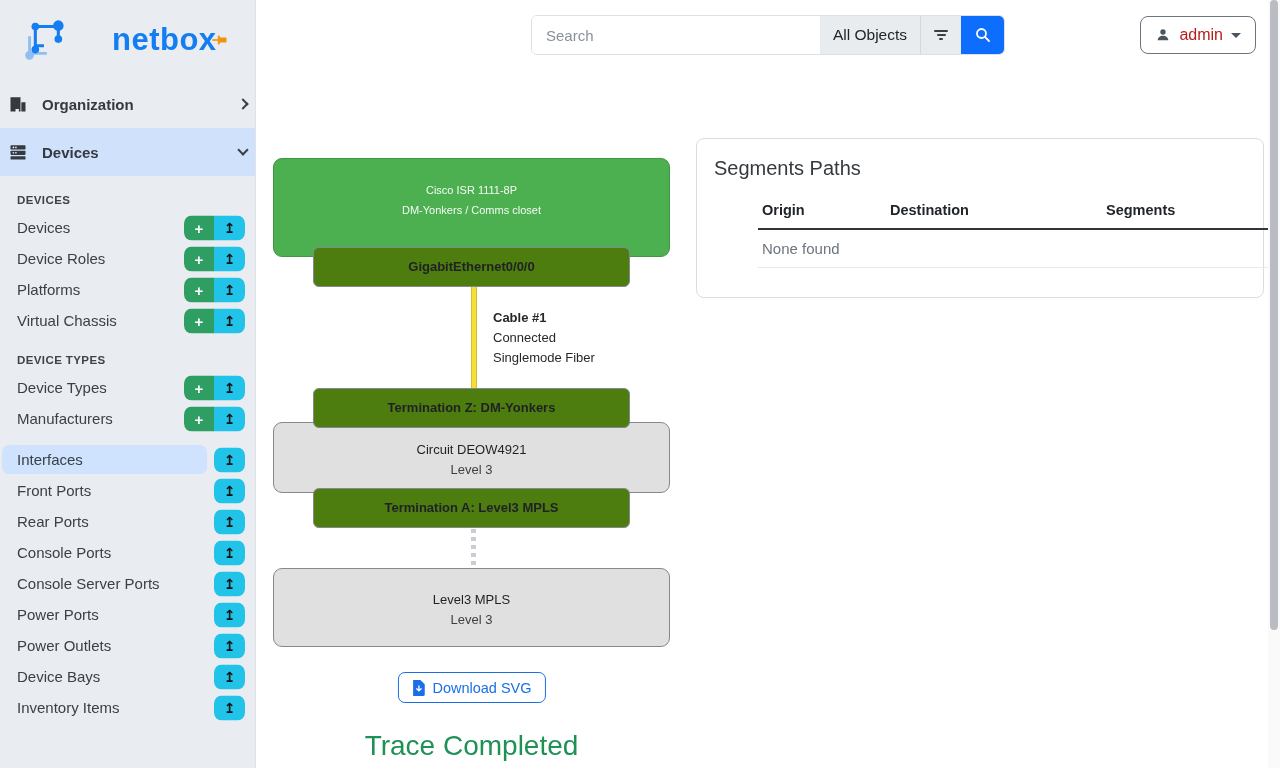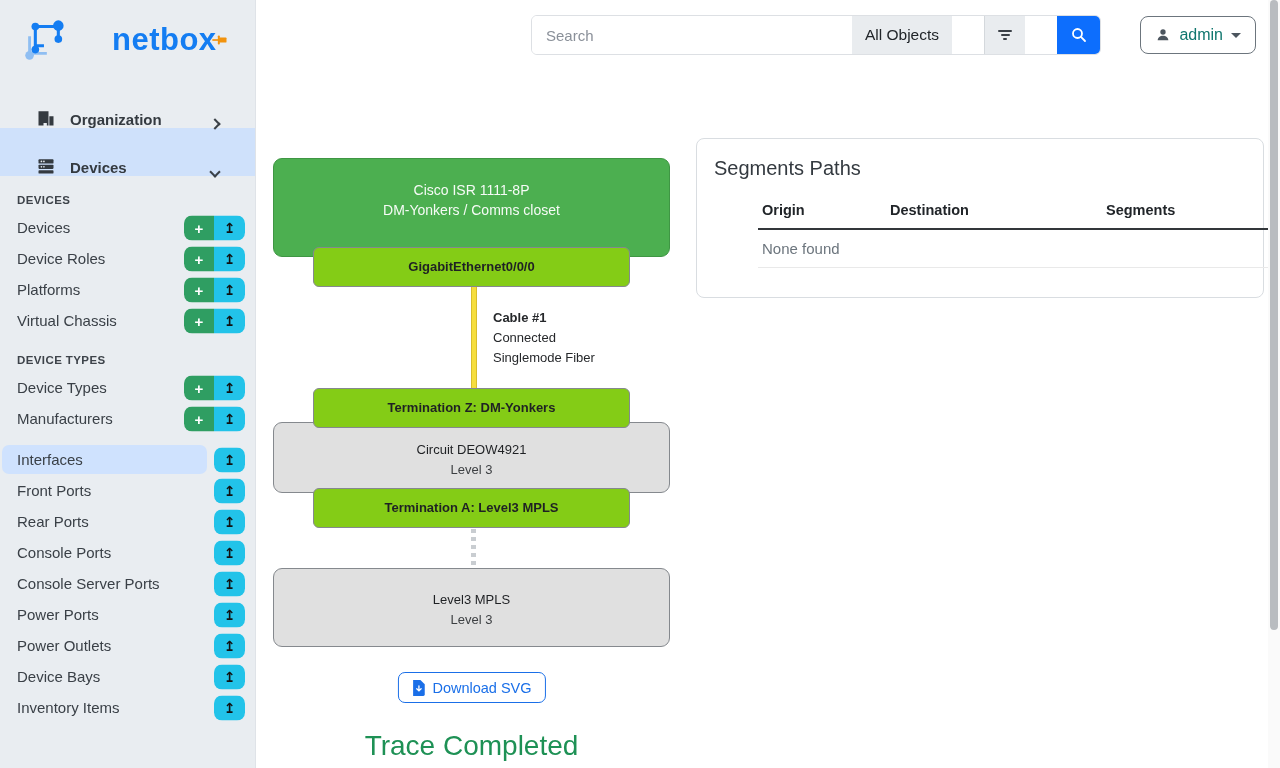--- a/index.html
+++ b/index.html
@@ -7,21 +7,21 @@
     font-family:"Liberation Sans","DejaVu Sans",sans-serif; background:#fff; }
 
   
   .sidebar { position:absolute; left:0; top:0; width:256px; height:768px;
     background:#e9edf1; border-right:1px solid #dfe3e8; }
   .logo-row { position:relative; height:80px; display:flex; align-items:center; padding-left:20px;gap:36px; }
   .logo-mark { width:46px; height:46px; }
   .logo-word { font-size:31px; font-weight:700; color:#147df2; margin-left:10px; letter-spacing:0.5px; }
   .pin-btn { position:absolute; right:26px; top:30px; width:20px; height:20px; cursor:pointer; }
 
-  .nav-top { display:flex; align-items:flex-end; height:48px; padding:0 36px; cursor:pointer;
+  .nav-top { display:flex; align-items:center; height:48px; padding:0 8px; cursor:pointer;
     color:#343a40; font-size:15px; font-weight:700; }
   .nav-top.active { background:#cfe1fb; }
   .nav-top .nav-ico { width:20px; height:20px; margin-right:14px; flex:0 0 auto; }
   .nav-top .spring { flex:1; }
   .chev { width:8px; height:8px; border-right:2px solid #3a4047; border-bottom:2px solid #3a4047; display:inline-block; }
   .chev.right { transform:rotate(-45deg); }
   .chev.down  { transform:rotate(45deg); margin-top:-4px; }
 
   .nav-section { margin-top:10px; }
   .sec-header { padding:8px 0 6px 17px; font-size:11.5px; font-weight:700;
@@ -35,57 +35,57 @@
   .btn-add { width:30px; height:25px; background:#2f9e62; color:#fff; font-size:15px; font-weight:700;
     display:flex; align-items:center; justify-content:center; cursor:pointer; border:none; }
   .btn-imp { width:31px; height:25px; background:#22c3e9; color:#111; font-size:14px; font-weight:700;
     display:flex; align-items:center; justify-content:center; cursor:pointer; border:none;
     font-family:"DejaVu Sans",sans-serif; }
 
   
   .main { position:absolute; left:256px; top:0; width:1024px; height:768px; background:#fff; }
 
   .search-group { position:absolute; left:275px; top:15px; height:40px; display:flex;
-    border:1px solid #dde0e4; border-radius:6px; overflow:hidden;gap:32px; }
+    border:1px solid #dde0e4; border-radius:6px; overflow:hidden; }
   .search-input { width:288px; border:none; outline:none; padding:0 14px; font-size:15px;
     color:#333; background:#fff; font-family:inherit; }
   .search-input::placeholder { color:#8a9099; }
   .scope-btn { width:100px; background:#e9ecef; border:none; font-size:15.5px; color:#212529;
     display:flex; align-items:center; justify-content:center; cursor:pointer; font-family:inherit; }
   .filter-btn { width:41px; background:#e9ecef; border:none; border-left:1px solid #d4d8dc;
     display:flex; align-items:center; justify-content:center; cursor:pointer; }
   .filter-ico span { display:block; height:2px; background:#3a4047; margin:2px auto; border-radius:1px; }
   .filter-ico .b1{width:14px;} .filter-ico .b2{width:9px;} .filter-ico .b3{width:4px;}
   .go-btn { width:43px; background:#0d6efd; border:none; display:flex; align-items:center;
     justify-content:center; cursor:pointer; }
 
   .user-btn { position:absolute; right:24px; top:16px; height:38px; padding:0 14px;
     border:1px solid #6c757d; border-radius:8px; background:#fff; display:flex; align-items:center;
-    gap:8px; color:#0f766e; font-size:16px; cursor:pointer; font-family:inherit; }
+    gap:8px; color:#b91c1c; font-size:16px; cursor:pointer; font-family:inherit; }
   .caret { width:0; height:0; border-left:5px solid transparent; border-right:5px solid transparent;
     border-top:5px solid #4c555e; }
 
   .page-title { position:absolute; left:17px; top:70px; font-size:28.5px; font-weight:400; color:#343a40; }
 
   
   .card { position:absolute; left:440px; top:138px; width:568px; height:160px;
     background:#fff; border:1px solid #d9dde1; border-radius:8px; padding:18px 17px; }
   .card-title { font-size:20px; color:#343a40; font-weight:400; }
   .paths-table { width:100%; border-collapse:collapse; margin-top:16px;margin-left:44px; }
   .paths-table th { text-align:left; font-size:14.5px; color:#212529; padding:6px 4px 10px 4px;
     border-bottom:2px solid #32363a; }
   .paths-table td { font-size:15px; color:#6c757d; padding:10px 4px; border-bottom:1px solid #e9e9e9; }
 
   
   .diagram { position:absolute; left:17px; top:158px; width:397px; height:612px; }
   .node-box { position:absolute; border-radius:9px; text-align:center; }
   .dev-box { left:0; top:0; width:397px; height:99px; background:#4caf50; border:1px solid #3f9644; padding-top:21px; }
   .dev-name { font-size:13.5px; font-weight:700; color:#fff; line-height:20px; }
-  .dev-sub  { font-size:14px; color:rgba(255,255,255,0.95); line-height:20px; }
-  .small-box { position:absolute; left:40px; width:317px; height:40px; background:#84cc16;
+  .dev-sub  { font-size:11px; color:rgba(255,255,255,0.95); line-height:20px; }
+  .small-box { position:absolute; left:40px; width:317px; height:40px; background:#4d7c0f;
     border:1px solid #85898e; border-radius:6px; text-align:center; line-height:38px;
     font-size:13px; font-weight:700; color:#1f2124; z-index:2; }
   .iface-box { top:89px; }
   .cable-line { position:absolute; left:198px; top:129px; width:6px; height:101px;
     background:#f6de3d; border-left:1px solid #d8bd2c; border-right:1px solid #d8bd2c; }
   .cable-label { position:absolute; left:220px; top:150px; text-align:left;
     font-size:13px; color:#26282b; line-height:20px; }
   .cable-label .b { font-weight:700; }
   .termz-box { top:230px; }
   .circuit-box { left:0; top:264px; width:397px; height:71px; background:#e0e0e0;

